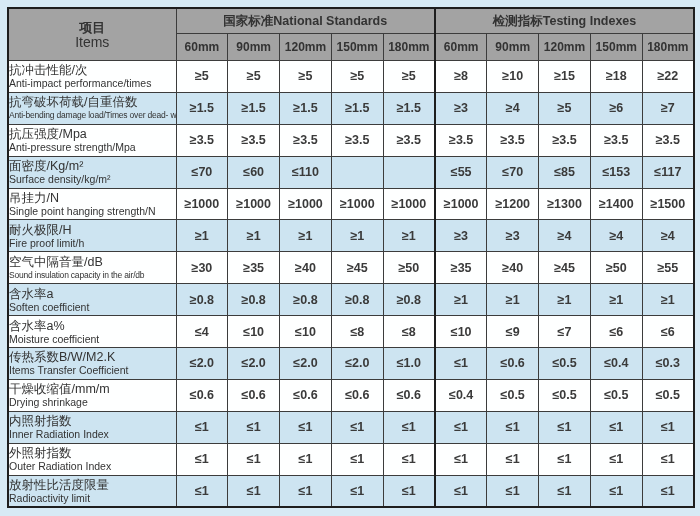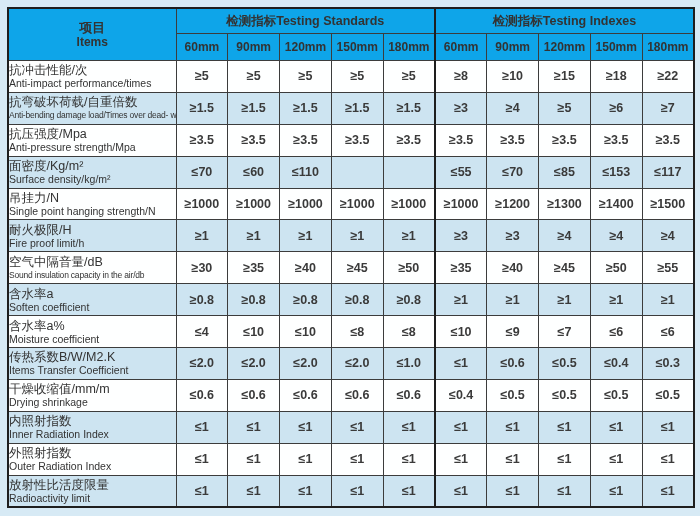--- a/index.html
+++ b/index.html
@@ -26,27 +26,27 @@
     border: 2px solid #1e1e1e;
   }
   table.spec th, table.spec td {
     border: 1px solid #3c3c3c;
     padding: 0;
     overflow: hidden;
   }
   col.c-items { width: 168px; }
   col.c-val { width: 51.8px; }
 
-  thead th { background: #0ea5e9; color: #333; }
+  thead th { background: #a3a3a3; color: #333; }
   tr.group-row th { height: 24px; font-size: 12.5px; font-weight: bold; }
   tr.sizes-row th { height: 26px; font-size: 12px; font-weight: bold; }
 
   th.items-head { vertical-align: middle; }
   th.items-head .zh { font-size: 13px; font-weight: bold; line-height: 15px; }
-  th.items-head .en { font-size: 12px; font-weight: bold; line-height: 14px; }
+  th.items-head .en { font-size: 14px; font-weight: normal; line-height: 14px; }
 
   tbody tr { height: 31px; }
   tbody tr.white th, tbody tr.white td { background: #feffff; }
   tbody tr.blue th, tbody tr.blue td { background: #cde4f1; }
 
   th.row-label { text-align: left; padding: 1px 4px 1px 9px; font-weight: normal; }
   th.row-label .zh {
     font-size: 12.5px; font-weight: normal; color: #333;
     line-height: 14px; white-space: nowrap;
   }
@@ -79,21 +79,21 @@
         <col class="c-val">
         <col class="c-val">
         <col class="c-val">
     </colgroup>
     <thead>
       <tr class="group-row">
         <th class="items-head" rowspan="2">
           <div class="zh">项目</div>
           <div class="en">Items</div>
         </th>
-        <th colspan="5">检测指标Testing Standards</th>
+        <th colspan="5">国家标准National Standards</th>
         <th colspan="5" class="sec">检测指标Testing Indexes</th>
       </tr>
       <tr class="sizes-row" id="sizes-row">
           <th>60mm</th>
           <th>90mm</th>
           <th>120mm</th>
           <th>150mm</th>
           <th>180mm</th>
           <th class="sec">60mm</th>
           <th>90mm</th>

